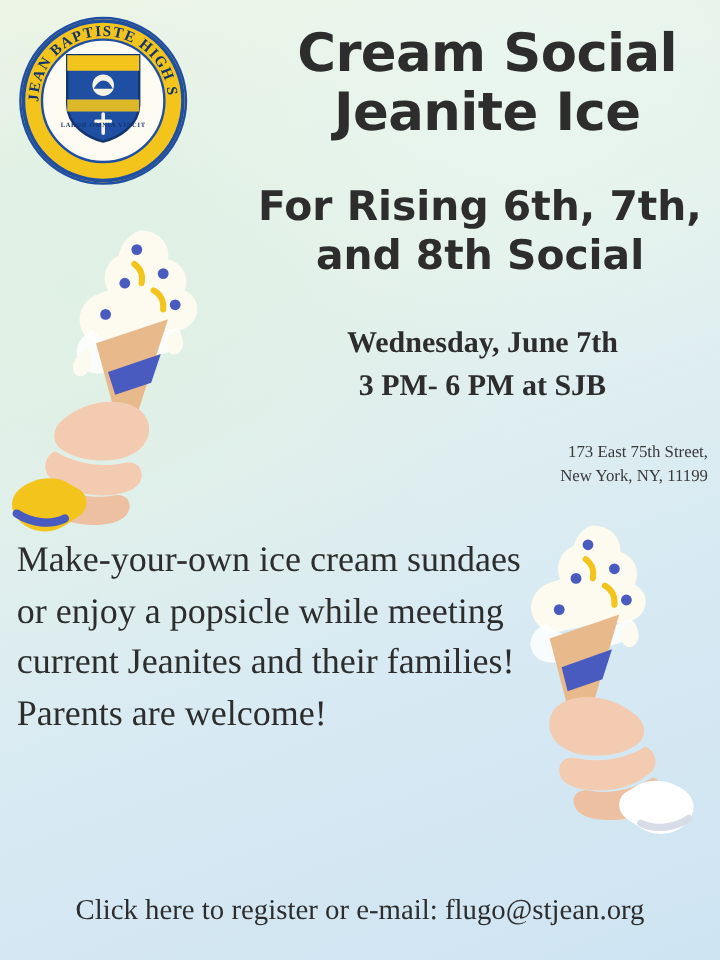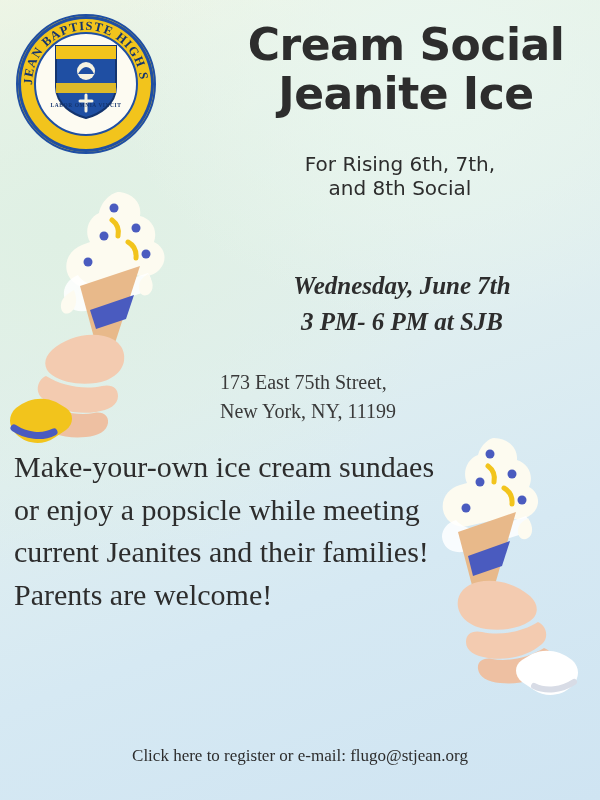--- a/index.html
+++ b/index.html
@@ -89,46 +89,45 @@
     color: #2d2d2d;
     letter-spacing: -0.5px;
   }
   .subtitle {
     position: absolute;
     left: 210px;
     top: 152px;
     width: 380px;
     text-align: center;
     font-family: "DejaVu Sans", sans-serif;
-    font-weight: normal;
-    font-size: 20px;
+    font-weight: bold;
+    font-size: 34px;
     line-height: 1.22;
     color: #2d2d2d;
   }
   .datetime {
     position: absolute;
     left: 214px;
     top: 268px;
     width: 376px;
     text-align: center;
     font-family: "Liberation Serif", serif;
-    font-style: italic;
     font-weight: bold;
     font-size: 25px;
     line-height: 1.42;
     color: #2d2d2d;
   }
   .address {
     position: absolute;
     left: 220px;
     top: 368px;
     width: 370px;
-    text-align: left;
-    font-family: "Liberation Serif", serif;
-    font-size: 20px;
+    text-align: right;
+    font-family: "Liberation Serif", serif;
+    font-size: 14px;
     line-height: 1.45;
     color: #3a3a3a;
   }
   .body-copy {
     position: absolute;
     left: 14px;
     top: 446px;
     width: 452px;
     text-align: left;
     font-family: "Liberation Serif", serif;
@@ -136,21 +135,21 @@
     line-height: 1.42;
     color: #2d2d2d;
   }
   .register {
     position: absolute;
     left: 0;
     top: 746px;
     width: 600px;
     text-align: center;
     font-family: "Liberation Serif", serif;
-    font-size: 17px;
+    font-size: 24px;
     color: #2d2d2d;
   }
 
   
   .cone-art { position: absolute; }
   .cone-left { left: 8px; top: 170px; width: 200px; height: 290px; }
   .cone-right { left: 412px; top: 420px; width: 190px; height: 300px; }
 </style>
 </head>
 <body>

